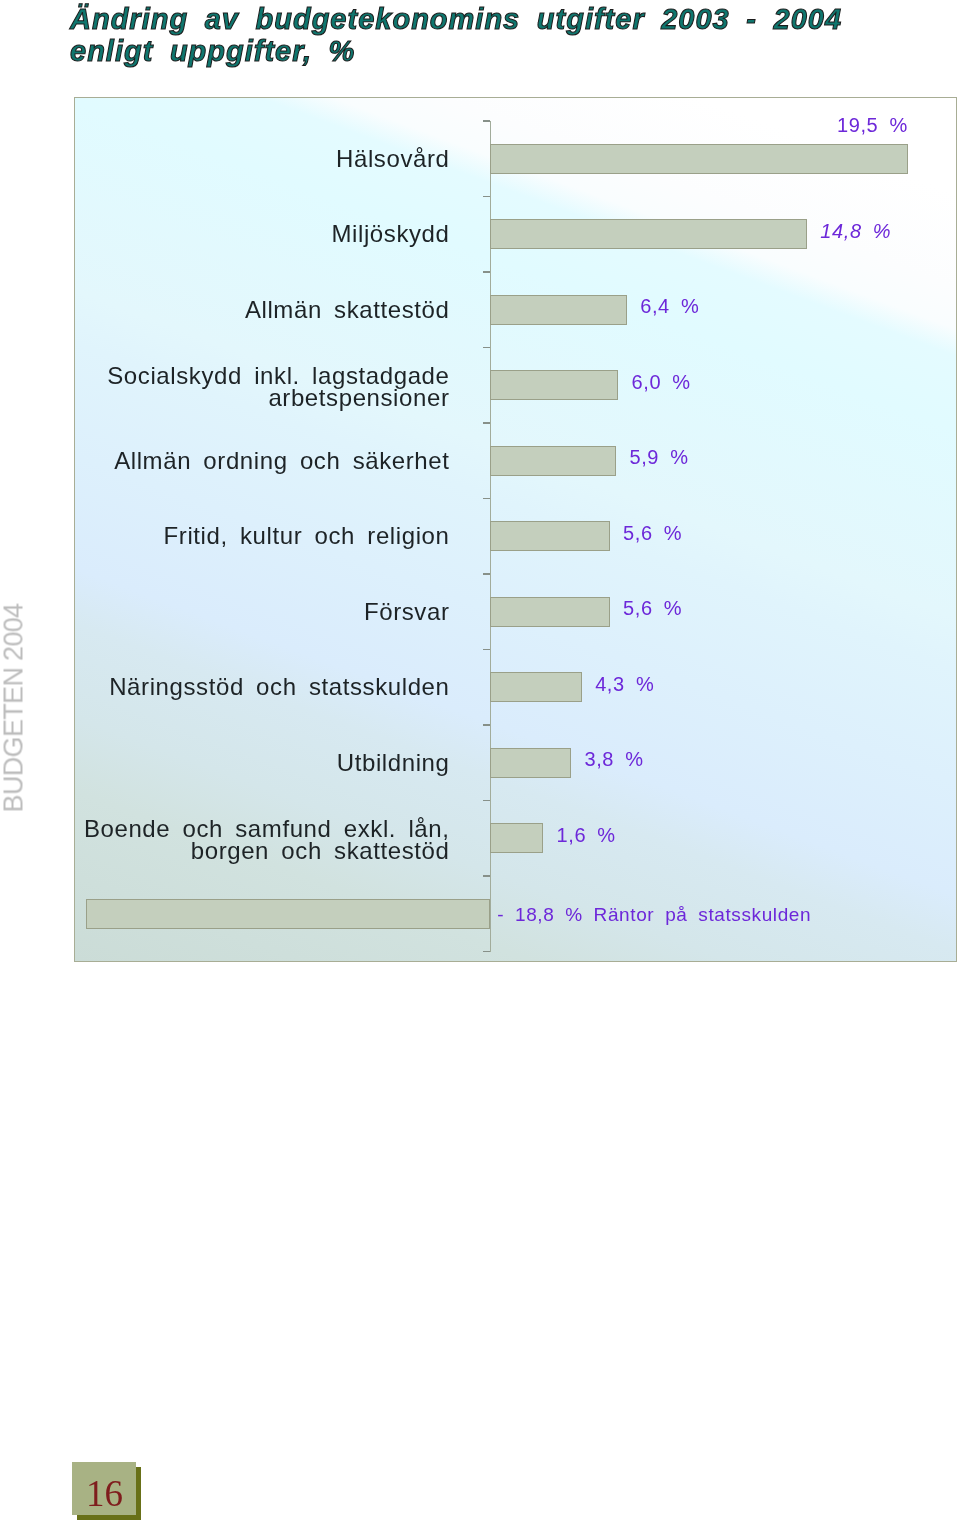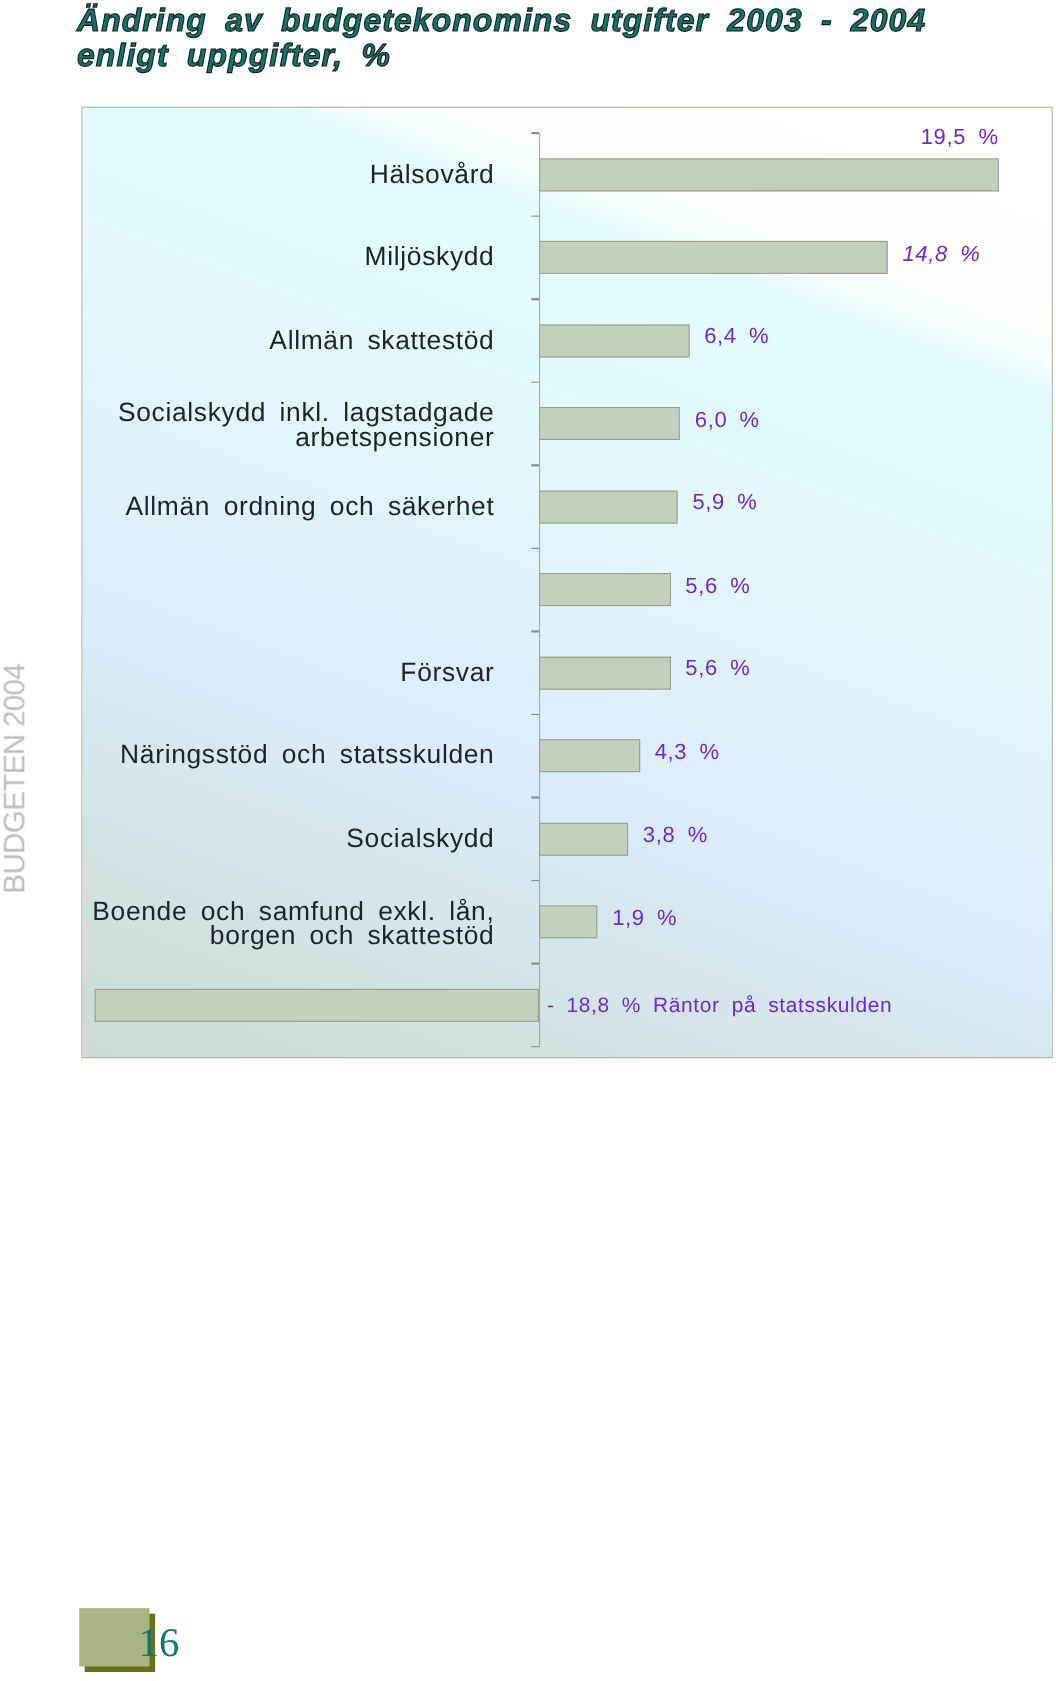--- a/index.html
+++ b/index.html
@@ -51,22 +51,22 @@
   .sidetext{position:absolute;left:-91.5px;top:91.5px;width:209px;height:26px;
             line-height:26px;text-align:center;
             transform:rotate(-90deg) translateZ(0);color:#bdbdbd;font-size:27px;font-weight:normal;
             letter-spacing:-0.67px;white-space:nowrap;}
 
   
   .pagenum{position:absolute;left:72px;top:1462px;width:72px;height:60px;}
   .pagenum .sh{position:absolute;left:5px;top:5px;width:64px;height:53px;background:#687018;}
   .pagenum .bx{position:absolute;left:0;top:0;width:64px;height:53px;background:#a8b284;}
   .pagenum .n{position:absolute;left:0.5px;top:5px;width:64px;height:53px;display:flex;
-              align-items:center;justify-content:center;color:#0f766e;
-              font-family:"Liberation Serif",serif;font-size:37px;line-height:37px;transform:translateZ(0);padding-left:40px;}
+              align-items:center;justify-content:center;color:#7f1d1d;
+              font-family:"Liberation Serif",serif;font-size:37px;line-height:37px;transform:translateZ(0);}
 </style>
 </head>
 <body>
 
 <div class="page">
 
   <div class="title"><span>Ändring av budgetekonomins utgifter 2003 - 2004</span>
 <span>enligt uppgifter, %</span></div>
 
   <div class="chartframe">
@@ -95,34 +95,35 @@
         <div class="clabel" style="right: 506.5px; width: 380px; top: 200.6px;">Allmän skattestöd</div>
         <div class="vlabel" style="left: 565.18px; top: 198.3px;">6,4  %</div>
         <div class="bar" style="left: 414.6px; top: 272.1px; width: 128.7px; height: 30.2px;"></div>
         <div class="clabel" style="right: 506.5px; width: 380px; top: 266.8px;">Socialskydd inkl. lagstadgade
 arbetspensioner</div>
         <div class="vlabel" style="left: 556.6px; top: 273.8px;">6,0  %</div>
         <div class="bar" style="left: 414.6px; top: 347.6px; width: 126.555px; height: 30.2px;"></div>
         <div class="clabel" style="right: 506.5px; width: 380px; top: 351.6px;">Allmän ordning och säkerhet</div>
         <div class="vlabel" style="left: 554.455px; top: 349.3px;">5,9  %</div>
         <div class="bar" style="left: 414.6px; top: 423.1px; width: 120.12px; height: 30.2px;"></div>
+        <div class="clabel" style="right: 506.5px; width: 380px; top: 427.1px;">Fritid, kultur och religion</div>
         <div class="vlabel" style="left: 548.02px; top: 424.8px;">5,6  %</div>
         <div class="bar" style="left: 414.6px; top: 498.6px; width: 120.12px; height: 30.2px;"></div>
         <div class="clabel" style="right: 506.5px; width: 380px; top: 502.6px;">Försvar</div>
         <div class="vlabel" style="left: 548.02px; top: 500.3px;">5,6  %</div>
         <div class="bar" style="left: 414.6px; top: 574.1px; width: 92.235px; height: 30.2px;"></div>
         <div class="clabel" style="right: 506.5px; width: 380px; top: 578.1px;">Näringsstöd och statsskulden</div>
         <div class="vlabel" style="left: 520.135px; top: 575.8px;">4,3  %</div>
         <div class="bar" style="left: 414.6px; top: 649.6px; width: 81.51px; height: 30.2px;"></div>
-        <div class="clabel" style="right: 506.5px; width: 380px; top: 653.6px;">Socialskydd</div>
+        <div class="clabel" style="right: 506.5px; width: 380px; top: 653.6px;">Utbildning</div>
         <div class="vlabel" style="left: 509.41px; top: 651.3px;">3,8  %</div>
         <div class="bar" style="left: 414.6px; top: 725.1px; width: 53.625px; height: 30.2px;"></div>
         <div class="clabel" style="right: 506.5px; width: 380px; top: 719.8px;">Boende och samfund exkl. lån,
 borgen och skattestöd</div>
-        <div class="vlabel" style="left: 481.525px; top: 726.8px;">1,9  %</div>
+        <div class="vlabel" style="left: 481.525px; top: 726.8px;">1,6  %</div>
         <div class="bar" style="left: 11.34px; top: 800.6px; width: 403.26px; height: 30.2px;"></div>
         <div class="vlabel" style="left: 422.2px; top: 807.4px; font-size: 19px;">-  18,8  %  Räntor  på  statsskulden</div>
       </div>
   </div>
 
   <div class="sidewrap">
     <div class="sidetext">BUDGETEN 2004</div>
   </div>
 
   <div class="pagenum">

